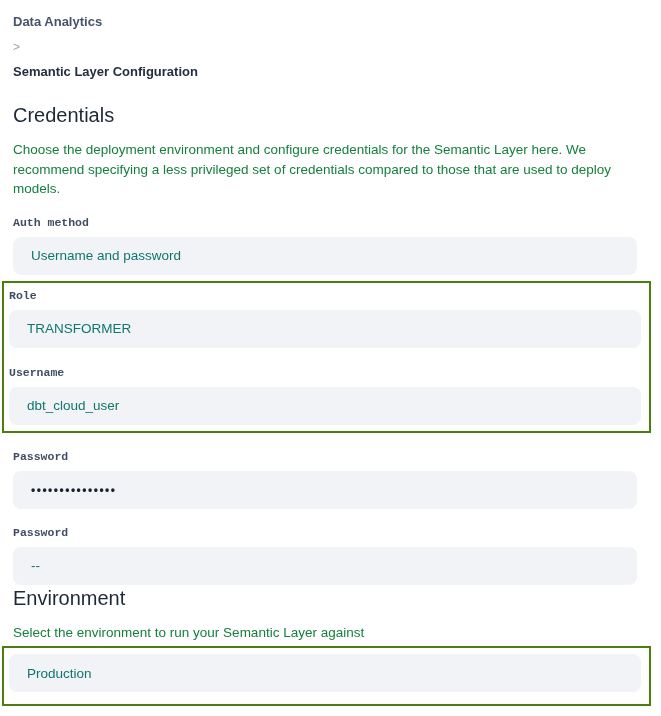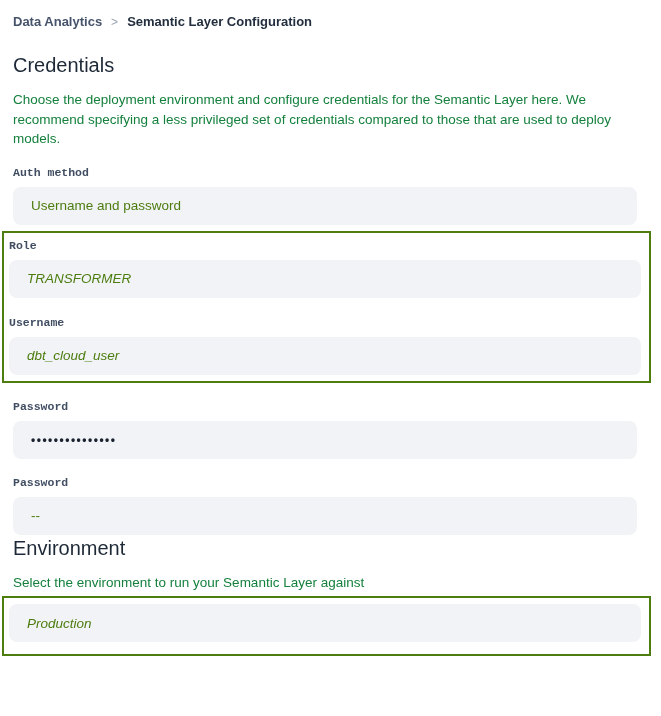--- a/index.html
+++ b/index.html
@@ -15,20 +15,21 @@
 
   
   .breadcrumb {
     padding: 14px 28px 0 13px;
     font-size: 13px;
     line-height: 16px;
     display: flex;
     align-items: flex-start;
     gap: 9px;
     white-space: nowrap;
+    flex-direction: column;
   }
   .crumb-link { color: #46536b; font-weight: 700; cursor: pointer; }
   .crumb-sep  { color: #9aa4b2; font-size: 12px; font-weight: 400; }
   .crumb-current { color: #232f3e; font-weight: 700; }
 
   
   h1.section-title {
     margin: 22px 13px 0 13px;
     font-size: 20px;
     line-height: 26px;
@@ -55,37 +56,37 @@
   }
   .field-box {
     margin: 7px 24px 0 13px;
     height: 38px;
     background: #f1f3f6;
     border-radius: 8px;
     display: flex;
     align-items: center;
     padding: 0 18px;
     font-size: 13.5px;
-    color: #4d7c0f;
+    color: #0f766e;
     cursor: pointer;
   }
   .field-box.password-value {
     font-size: 12px;
     letter-spacing: 1.5px;
     color: #1a2230;
     font-weight: 700;
   }
 
   
   .annotation-box {
     border: 2px solid #4d7c0f;
     margin: 6px 10px 0 2px;
   }
   .annotation-box .field-label { margin: 6px 8px 0 5px; }
-  .annotation-box .field-box   { margin: 7px 8px 0 5px; font-style: italic; }
+  .annotation-box .field-box   { margin: 7px 8px 0 5px; }
   .annotation-box.box-credentials { padding-bottom: 6px; }
   .annotation-box.box-credentials .field-label + .field-box + .field-label { margin-top: 18px; }
   .annotation-box.box-environment { margin-top: 4px; padding: 6px 0 12px 0; }
   .annotation-box.box-environment .field-box { margin-top: 0; }
 
   
   .section-gap { margin-top: 52px; }
   h1.env-title { margin-top: 0; }
   p.env-desc { margin-top: 12px; }
 </style>

